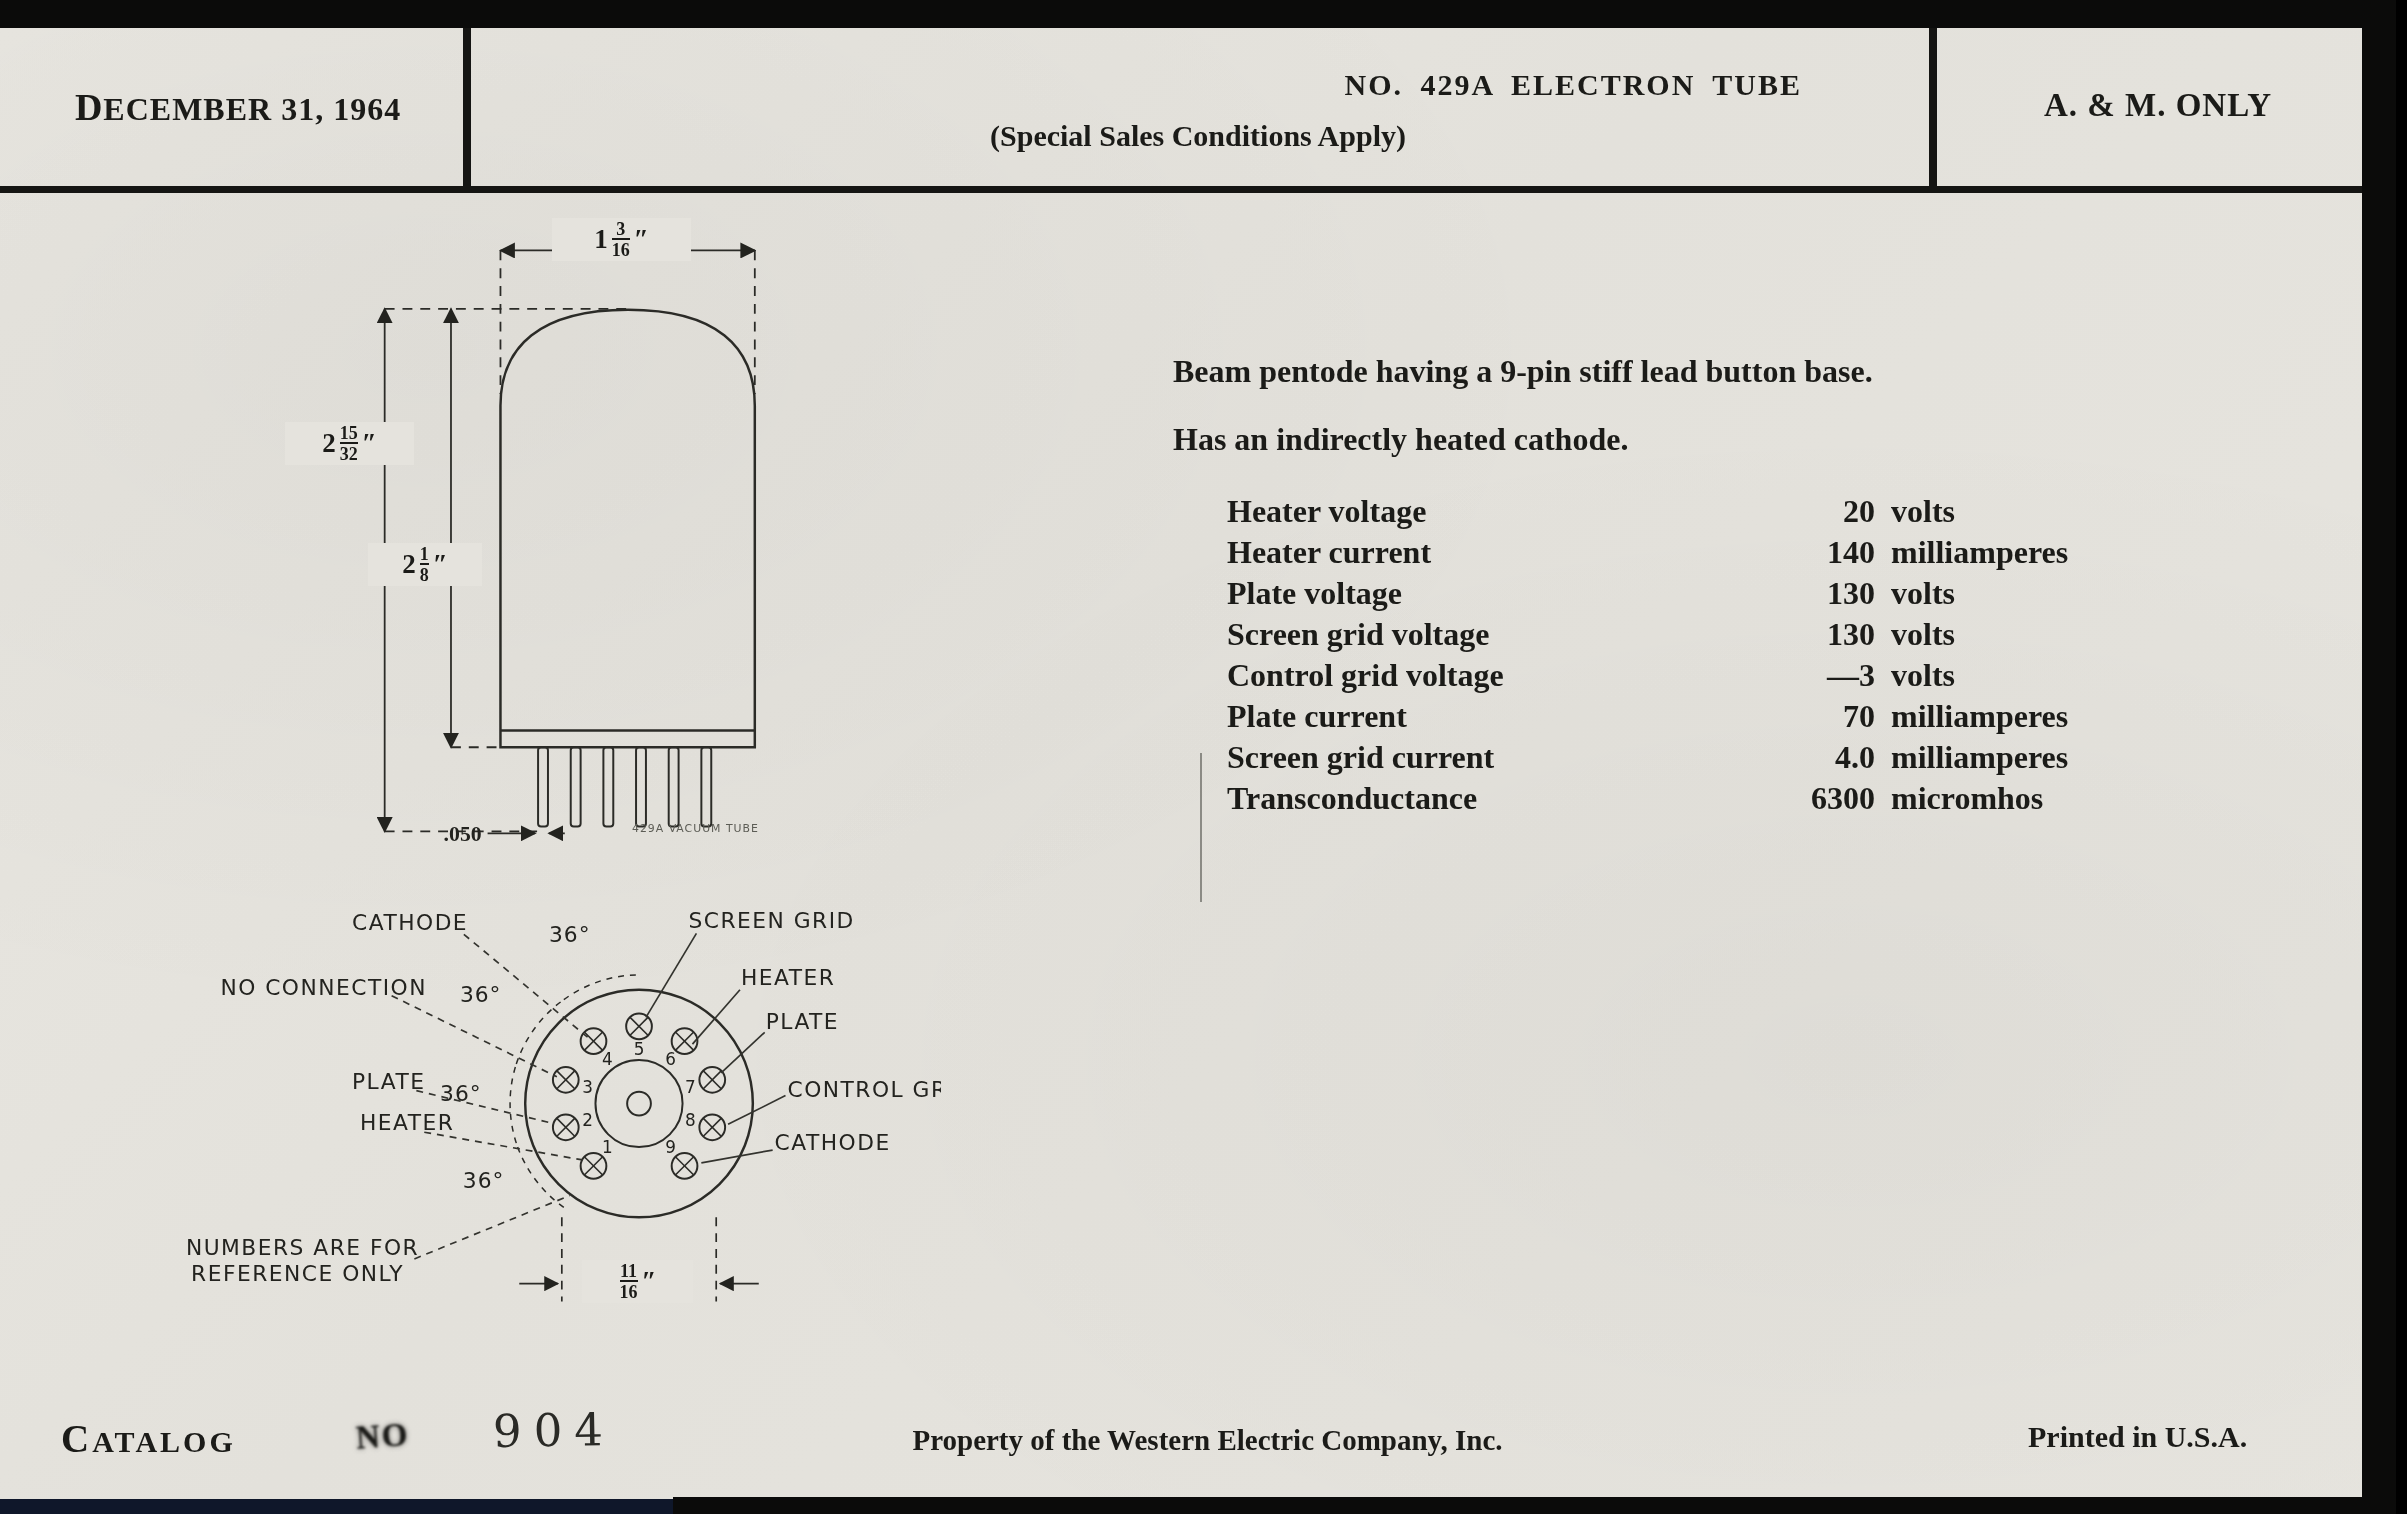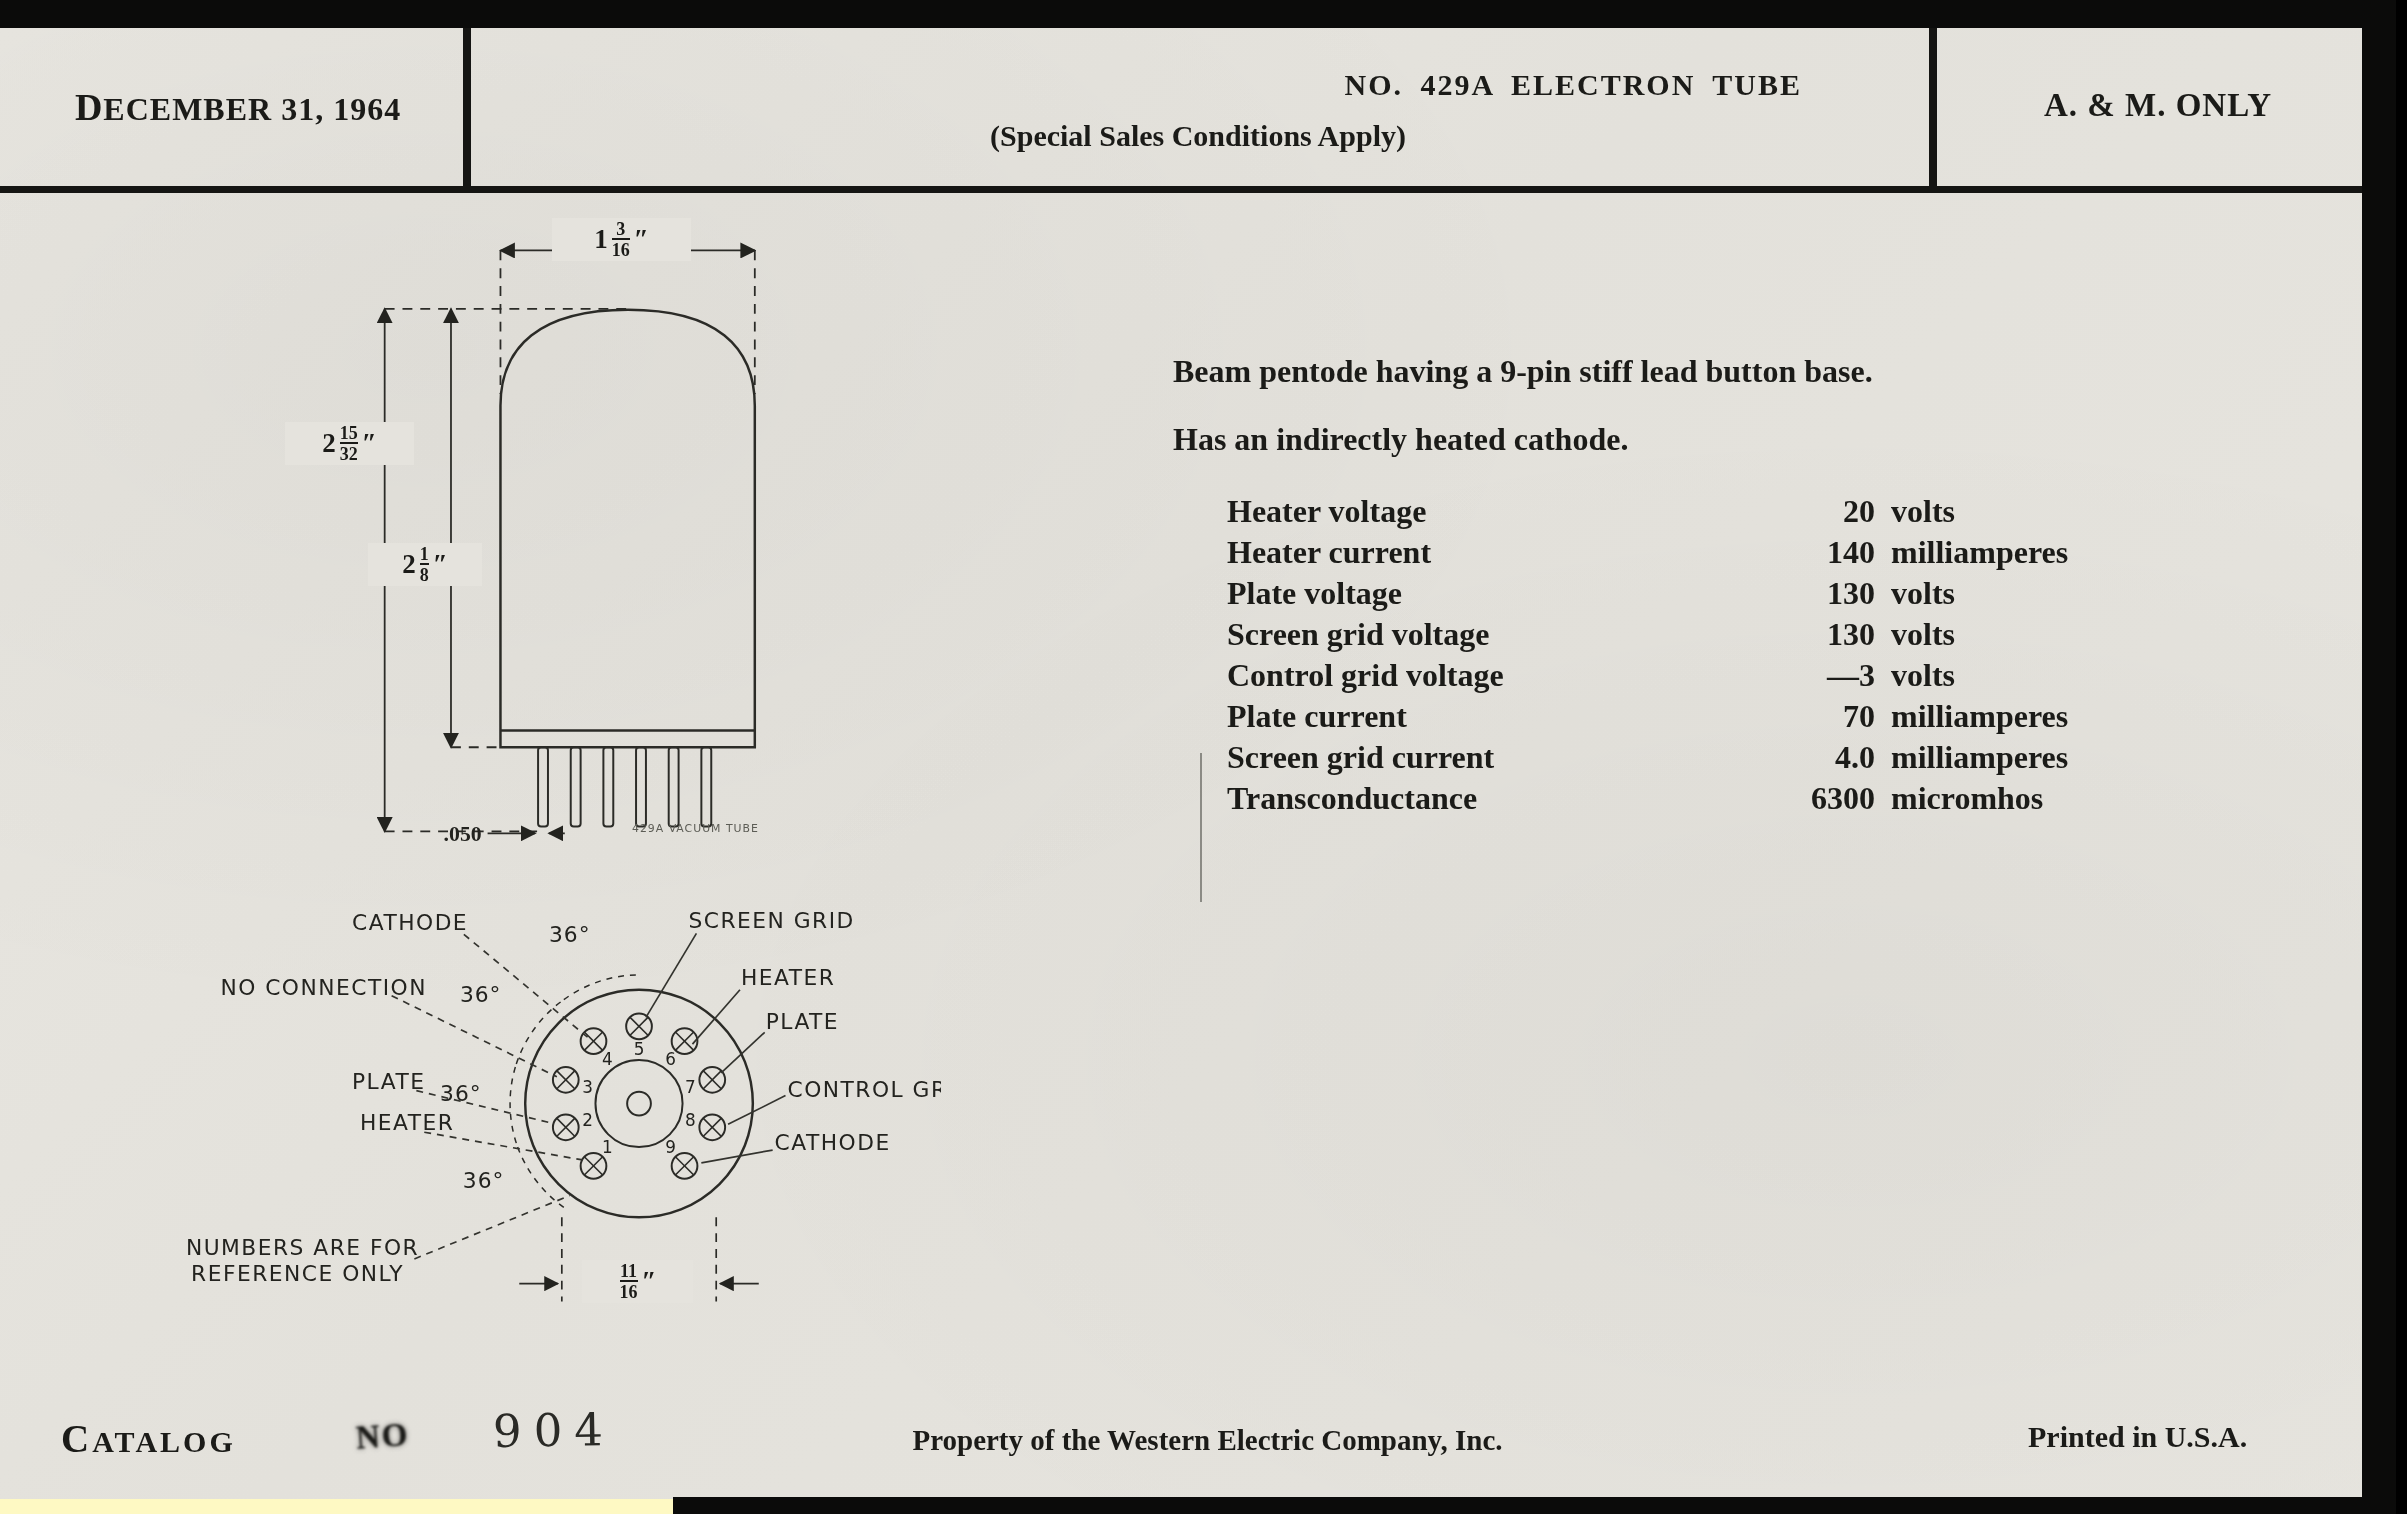--- a/index.html
+++ b/index.html
@@ -1,17 +1,17 @@
 <!DOCTYPE html>
 <html><head>
 <meta charset="utf-8">
 <style>
   * { margin:0; padding:0; box-sizing:border-box; }
   body { background:#000; }
-  .page { position:relative; width:2396px; height:1515px; background:#fef9c3; overflow:hidden;
+  .page { position:relative; width:2396px; height:1515px; background:#0f172a; overflow:hidden;
           font-family:"Liberation Serif", serif; color:#1b1b18; }
   .paper { position:absolute; left:0; top:28px; width:2374px; height:1471px;
            background:
              radial-gradient(ellipse at 18% 22%, rgba(0,0,0,0.035), transparent 42%),
              radial-gradient(ellipse at 78% 70%, rgba(0,0,0,0.03), transparent 45%),
              linear-gradient(135deg,#e9e7e1 0%, #e3e1db 45%, #e7e5df 100%); }
   .edge { position:absolute; background:#0b0b0a; }
   .edge-top { left:0; top:0; width:2408px; height:28px; }
   .edge-right { right:0; top:0; width:34px; height:1515px; }
   .edge-bottom { left:673px; top:1497px; width:1735px; height:18px; }

